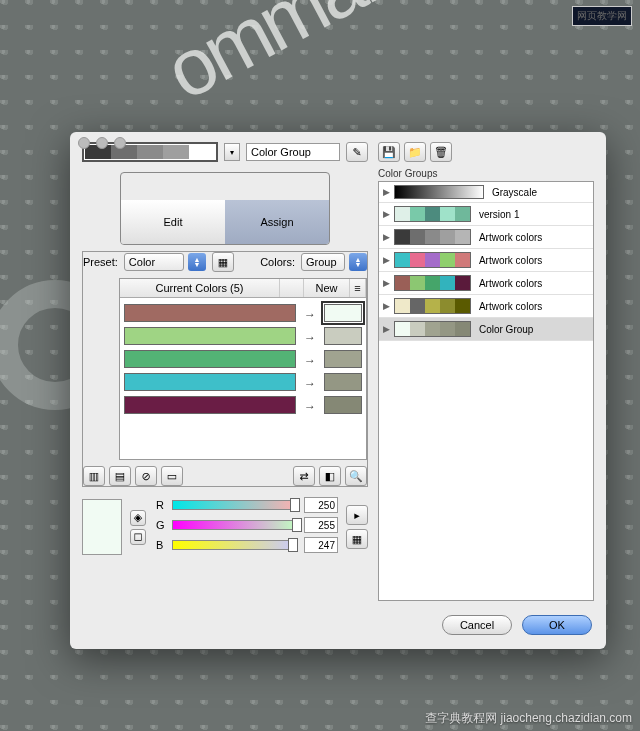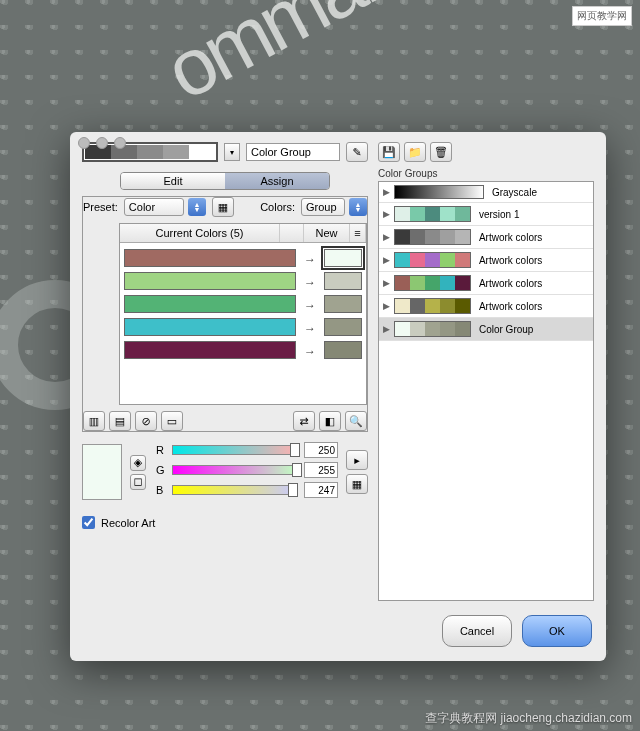--- a/index.html
+++ b/index.html
@@ -4,37 +4,37 @@
 <style>
 * { box-sizing: border-box; margin: 0; padding: 0; font-family: "Lucida Grande", Arial, sans-serif; font-size: 11px; }
 body { width: 640px; height: 731px; background: #6b716f; position: relative; overflow: hidden; }
 .bg-dots { position: absolute; inset: 0; background:
   radial-gradient(circle at 10% 5%, rgba(180,185,183,.3) 3px, transparent 3px),
   radial-gradient(circle at 20% 8%, rgba(180,185,183,.25) 3px, transparent 3px);
   background-size: 25px 25px;
 }
 .bg-ring { position: absolute; left: -10px; top: 280px; width: 130px; height: 130px; border: 28px solid rgba(200,205,202,.35); border-radius: 50%; }
 .bg-text { position: absolute; left: 160px; top: -20px; color: rgba(230,232,230,.8); font-size: 80px; font-weight: 300; transform: rotate(-28deg); letter-spacing: -4px; white-space: nowrap; }
-.watermark-tr { position: absolute; top: 6px; right: 8px; background: #ffffff; padding: 2px 4px; font-size: 10px; color: #666; border: 1px solid #ccc; }
+.watermark-tr { position: absolute; top: 6px; right: 8px; background: #0f172a; padding: 2px 4px; font-size: 10px; color: #666; border: 1px solid #ccc; }
 .watermark-br { position: absolute; bottom: 4px; right: 8px; color: #ddd; font-size: 12px; text-shadow: 0 1px 2px rgba(0,0,0,.5); }
 .dialog { position: absolute; left: 70px; top: 132px; width: 536px; background: #ececec; border-radius: 6px; box-shadow: 0 10px 40px rgba(0,0,0,.5); }
 .titlebar { height: 22px; background: linear-gradient(#e8e8e8,#cfcfcf); border-radius: 6px 6px 0 0; border-bottom: 1px solid #aaa; text-align: center; line-height: 22px; font-size: 12px; color: #333; }
 .lights { position: absolute; left: 8px; top: 5px; display: flex; gap: 6px; }
 .light { width: 12px; height: 12px; border-radius: 50%; background: #bbb; border: 1px solid #999; }
 .body { padding: 10px 12px 14px; display: flex; gap: 10px; }
 .left { flex: 1; }
 .right { width: 216px; }
 .toprow { display: flex; align-items: center; gap: 6px; margin-bottom: 10px; }
 .mini-swatches { display: flex; border: 2px solid #555; padding: 1px; background: #fff; }
 .mini-swatches span { width: 26px; height: 14px; }
 .dd-arrow { width: 16px; height: 18px; background: linear-gradient(#fff,#ddd); border: 1px solid #999; display: flex; align-items: center; justify-content: center; font-size: 8px; }
 .group-name { flex: 1; height: 18px; border: 1px solid #999; background: #fff; padding: 0 4px; line-height: 16px; }
 .icon-btn { width: 22px; height: 20px; background: linear-gradient(#fdfdfd,#ddd); border: 1px solid #999; border-radius: 3px; display: flex; align-items: center; justify-content: center; font-size: 11px; cursor: pointer; }
 .tabs { display: flex; width: 210px; margin: 0 auto 6px; border: 1px solid #888; border-radius: 4px; overflow: hidden; }
-.tab { flex: 1; text-align: center; padding: 2px 0; background: linear-gradient(#fff,#e0e0e0); cursor: pointer; }
+.tab { flex: 1; text-align: center; padding: 16px 0; background: linear-gradient(#fff,#e0e0e0); cursor: pointer; margin-top: 27px; }
 .tab.active { background: linear-gradient(#b9c3d6,#9fabc2); }
 .panel { border: 1px solid #999; background: #ececec; padding: 0; }
 .preset-row { display: flex; align-items: center; gap: 6px; margin-bottom: 6px; }
 .aqua-select { height: 18px; background: linear-gradient(#fff,#e8e8e8); border: 1px solid #999; border-radius: 3px; padding: 0 4px; display: flex; align-items: center; position: relative; }
 .aqua-end { width: 18px; height: 18px; background: linear-gradient(#7ba7e8,#3d72c9); border-radius: 3px; margin-left: -2px; display: flex; align-items: center; justify-content: center; color: #fff; font-size: 7px; flex-direction: column; line-height: 5px; }
 .colorlist { border: 1px solid #999; background: #fff; margin-left: 36px; }
 .listhead { display: flex; background: linear-gradient(#f8f8f8,#e5e5e5); border-bottom: 1px solid #aaa; font-size: 10px; }
 .listhead .hc { padding: 3px 0; text-align: center; border-right: 1px solid #ccc; }
 .rows { padding: 6px 4px 40px; }
 .crow { display: flex; align-items: center; gap: 4px; margin-bottom: 5px; }
@@ -57,21 +57,21 @@
 .recolor input { accent-color: #3d72c9; }
 .section-label { font-size: 10px; color: #333; margin-bottom: 2px; }
 .groups { border: 1px solid #999; background: #fff; height: 420px; overflow: hidden; }
 .grow { display: flex; align-items: center; gap: 4px; padding: 3px 4px; border-bottom: 1px solid #e0e0e0; }
 .grow.sel { background: #d8d8d8; }
 .grow .tri { color: #666; font-size: 9px; }
 .grow .gsw { display: flex; border: 1px solid #666; }
 .grow .gsw span { width: 15px; height: 14px; }
 .grow .glabel { font-size: 10px; margin-left: 4px; }
 .footer { display: flex; justify-content: flex-end; gap: 10px; padding: 0 14px 14px; }
-.mac-btn { width: 70px; height: 32px; border-radius: 10px; border: 1px solid #888; background: linear-gradient(#fff,#ddd); font-size: 11px; cursor: pointer; }
+.mac-btn { width: 70px; height: 20px; border-radius: 10px; border: 1px solid #888; background: linear-gradient(#fff,#ddd); font-size: 11px; cursor: pointer; }
 .mac-btn.primary { background: linear-gradient(#aed0ff,#5c94e8); border-color: #3d6db3; }
 .top-icons { display: flex; gap: 4px; margin-bottom: 6px; }
 </style>
 </head>
 <body>
 <div class="bg-dots"></div>
 <div class="bg-ring"></div>
 <div class="bg-text">ommai</div>
 <div class="watermark-tr">网页教学网</div>
 <div class="watermark-br">查字典教程网 jiaocheng.chazidian.com</div>
@@ -184,24 +184,20 @@
                 <div class="thumb" style="left:calc(97% - 5px)"></div>
               </div>
               <input value="247" style="">
             </div>
           </div>
         <div style="display:flex;flex-direction:column;gap:4px">
           <div class="icon-btn">▸</div>
           <div class="icon-btn">▦</div>
         </div>
       </div>
-      <label class="recolor">
-        <input type="checkbox" checked="" style="">
-        <span>Recolor Art</span>
-      </label>
     </div>
     <div class="right">
       <div class="top-icons">
         <div class="icon-btn">💾</div>
         <div class="icon-btn">📁</div>
         <div class="icon-btn">🗑</div>
       </div>
       <div class="section-label">Color Groups</div>
       <div class="groups" id="groups">
           <div class="grow">

